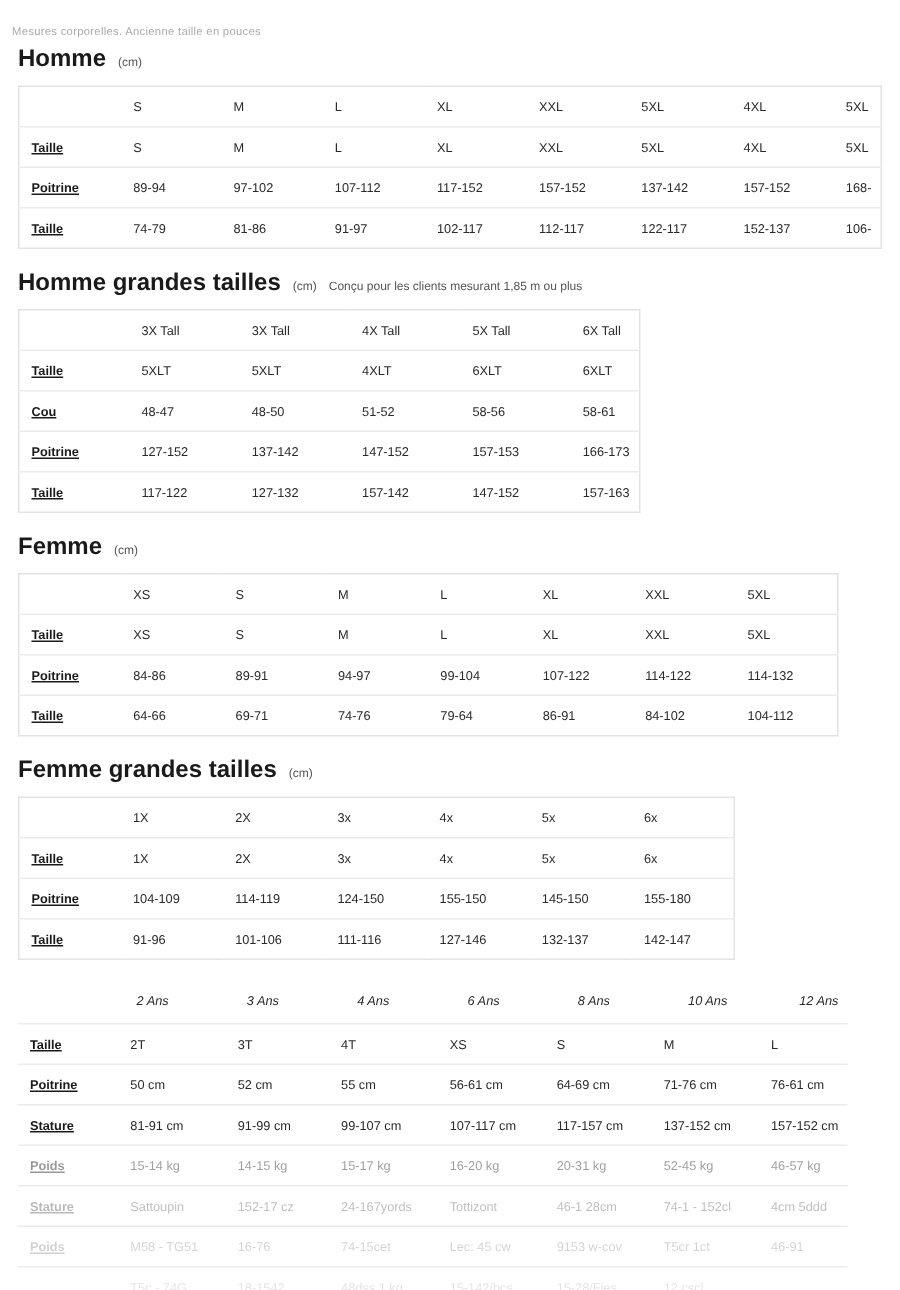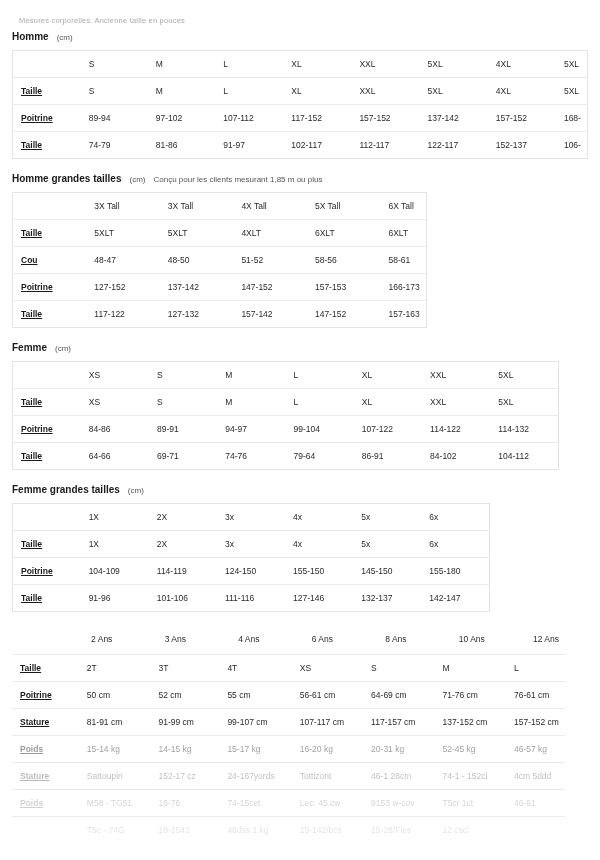--- a/index.html
+++ b/index.html
@@ -16,38 +16,38 @@
     overflow: hidden;
     position: relative;
   }
   .page {
     padding: 16px 0 0 0;
     width: 600px;
   }
   .top-note {
     font-size: 7.5px;
     color: #8d8d8d;
-    padding: 0 12px 6px 19px;
+    padding: 0 12px 6px 8px;
     letter-spacing: 0.2px;
     white-space: nowrap;
     overflow: hidden;
     opacity: 0.75;
   }
   .section {
     padding: 0 12px;
     margin-bottom: 14px;
   }
   .sec-head {
     display: flex;
     align-items: baseline;
     gap: 8px;
     margin: 0 0 8px 0;
   }
   .sec-title {
-    font-size: 10px;
+    font-size: 16px;
     font-weight: bold;
     color: #1a1a1a;
   }
   .sec-sub {
     font-size: 8px;
     color: #555555;
     font-weight: normal;
   }
   table {
     border-collapse: collapse;
@@ -85,21 +85,21 @@
   .w-enf td, .w-enf th { width: 14.2%; }
   .hdr td {
     color: #2a2a2a;
   }
   .nolines { border: none; }
   .nolines td, .nolines th { border: none; }
   .faded-1 { opacity: 0.45; }
   .faded-2 { opacity: 0.3; }
   .faded-3 { opacity: 0.2; }
   .faded-4 { opacity: 0.13; }
-  .enf-head td { padding-bottom: 10px; }
+  .enf-head td { padding-bottom: 10px; font-style: italic; }
   .clip {
     overflow: hidden;
     width: 600px;
   }
 </style>
 </head>
 <body>
 
 <div class="page">
 

